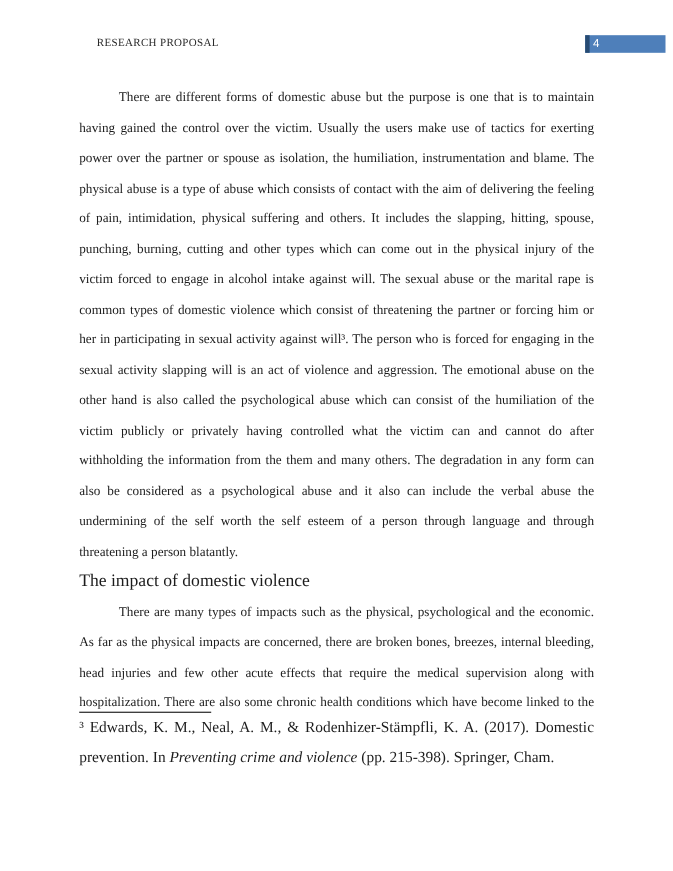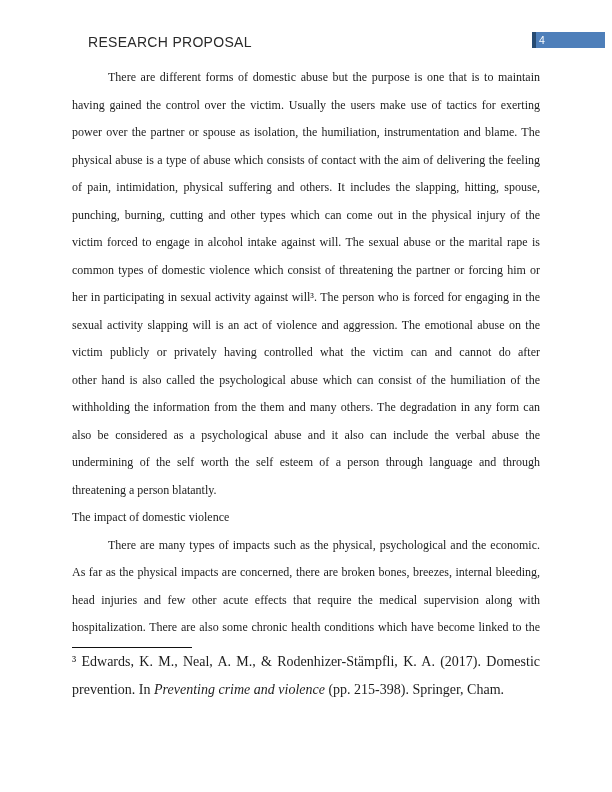--- a/index.html
+++ b/index.html
@@ -11,22 +11,22 @@
     background: #ffffff;
     font-family: "Liberation Serif", serif;
     color: #1c1c1c;
     overflow: hidden;
   }
   
   .header-title {
     position: absolute;
     left: 88px;
     top: 34px;
-    font-family: Liberation Sans, sans-serif;
-    font-size: 14px;
+    font-family: Liberation Serif, serif;
+    font-size: 10px;
     letter-spacing: 0.3px;
     color: #2a2a2a;
     white-space: nowrap;
   }
   .pagenum-box {
     position: absolute;
     left: 532px;
     top: 32px;
     width: 73px;
     height: 16px;
@@ -44,37 +44,37 @@
     margin-left: 3px;
     font-family: "Liberation Sans", sans-serif;
     font-size: 10.5px;
     color: #ffffff;
     line-height: 16px;
   }
   
   .content {
     position: absolute;
     left: 72px;
-    top: 64px;
+    top: 75px;
     width: 468px;
   }
   .line {
     font-size: 12px;
     line-height: 27.5px;
     height: 27.5px;
     overflow: hidden;
     text-align: justify;
     text-align-last: justify;
     text-justify: inter-word;
     white-space: normal;
   }
   .line.first { text-indent: 36px; }
   .line.last  { text-align-last: left; }
   .heading-line {
-    font-size: 12px;
+    font-size: 16px;
     line-height: 27.5px;
     height: 27.5px;
     text-align: left;
   }
   
   .footnote {
     position: absolute;
     left: 72px;
     top: 640px;
     width: 468px;
@@ -116,22 +116,22 @@
     <div class="line first">There are different forms of domestic abuse but the purpose is one that is to maintain</div>
         <div class="line">having gained the control over the victim. Usually the users make use of tactics for exerting</div>
         <div class="line">power over the partner or spouse as isolation, the humiliation, instrumentation and blame. The</div>
         <div class="line">physical abuse is a type of abuse which consists of contact with the aim of delivering the feeling</div>
         <div class="line">of pain, intimidation, physical suffering and others. It includes the slapping, hitting, spouse,</div>
         <div class="line">punching, burning, cutting and other types which can come out in the physical injury of the</div>
         <div class="line">victim forced to engage in alcohol intake against will. The sexual abuse or the marital rape is</div>
         <div class="line">common types of domestic violence which consist of threatening the partner or forcing him or</div>
         <div class="line">her in participating in sexual activity against will³. The person who is forced for engaging in the</div>
         <div class="line">sexual activity slapping will is an act of violence and aggression. The emotional abuse on the</div>
+        <div class="line">other hand is also called the psychological abuse which can consist of the humiliation of the</div>
         <div class="line">victim publicly or privately having controlled what the victim can and cannot do after</div>
-        <div class="line">other hand is also called the psychological abuse which can consist of the humiliation of the</div>
         <div class="line">withholding the information from the them and many others. The degradation in any form can</div>
         <div class="line">also be considered as a psychological abuse and it also can include the verbal abuse the</div>
         <div class="line">undermining of the self worth the self esteem of a person through language and through</div>
         <div class="line last">threatening a person blatantly.</div>
       </div>
 
     <div class="heading-line">The impact of domestic violence</div>
 
     <div>
 

